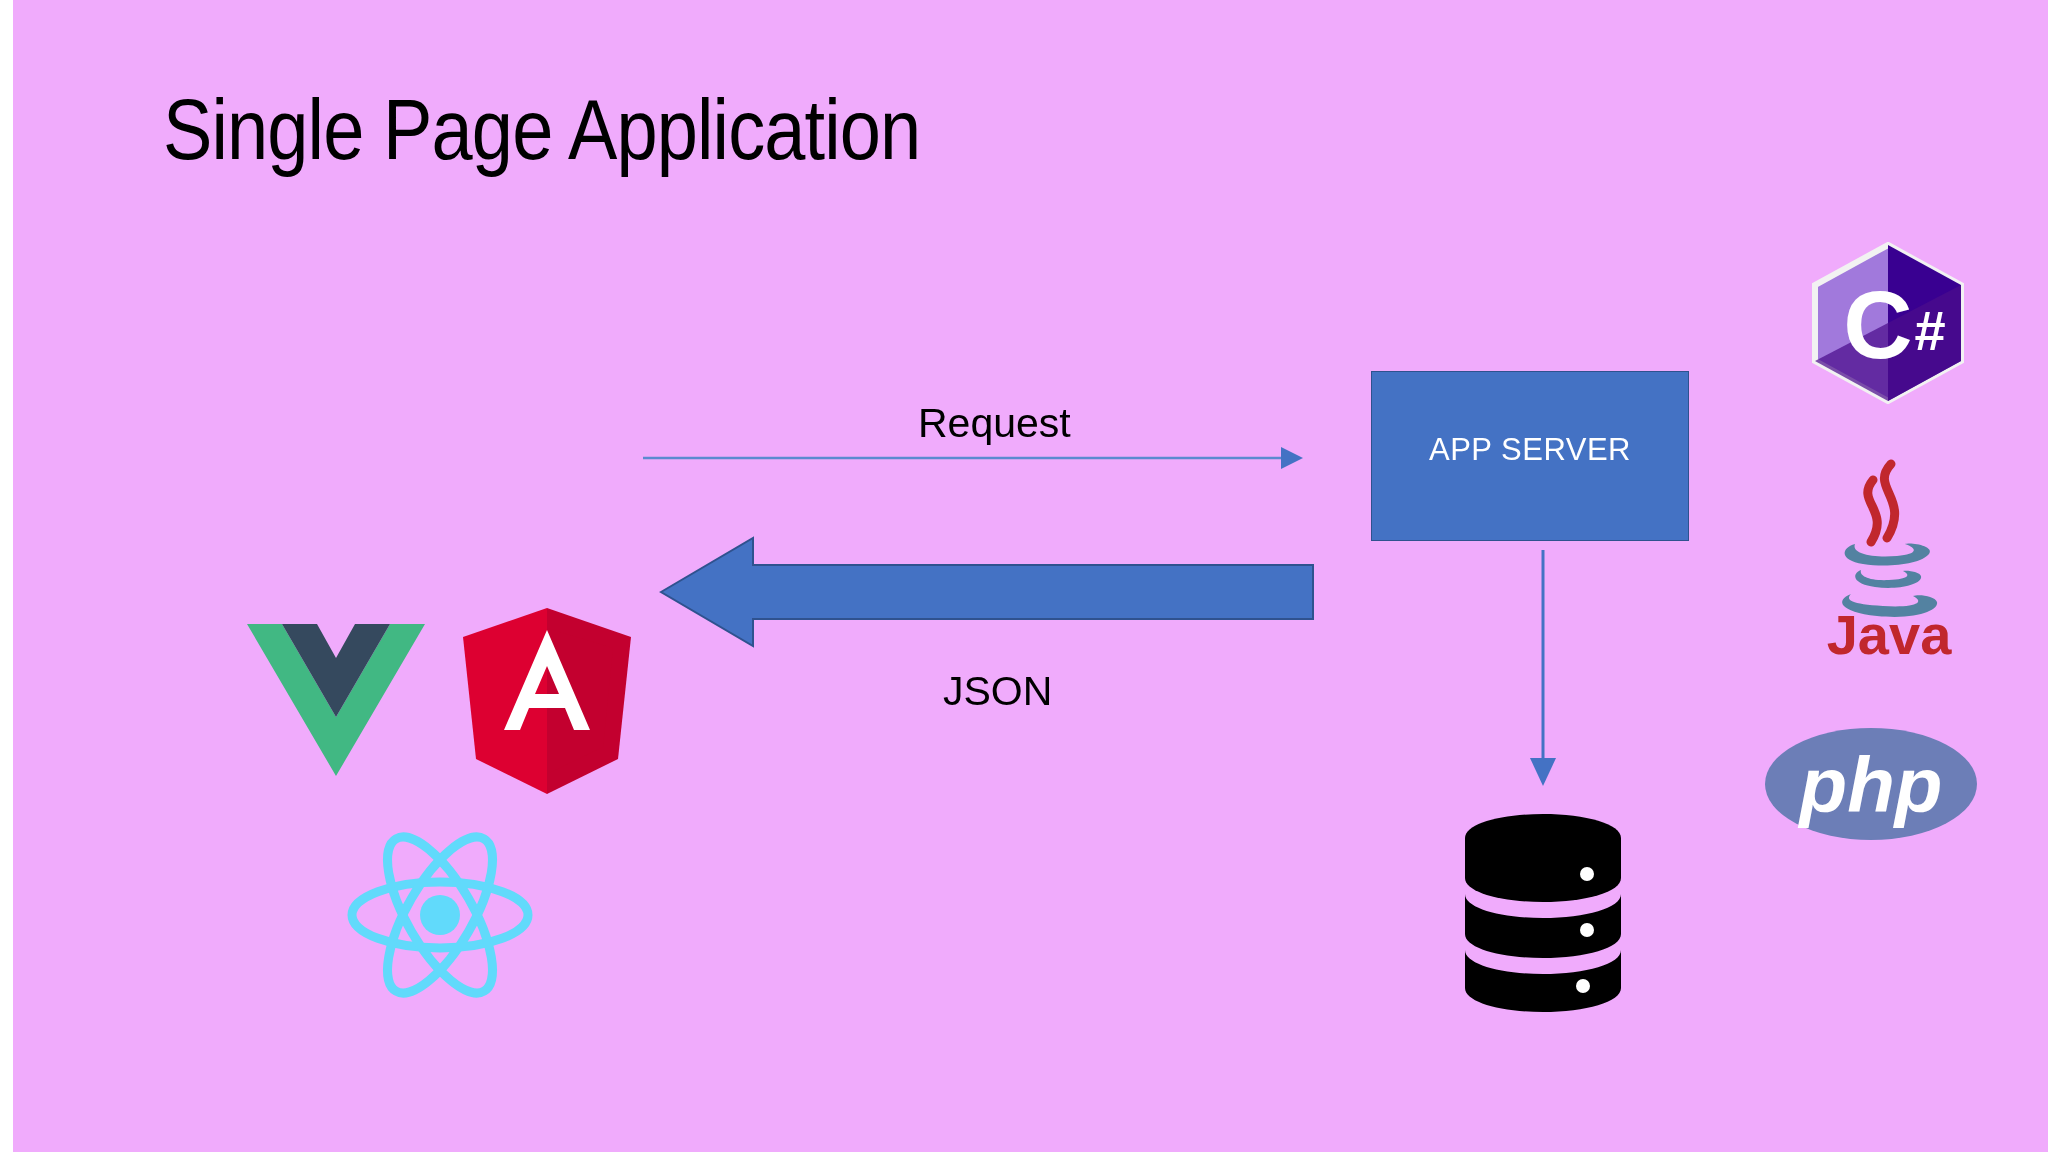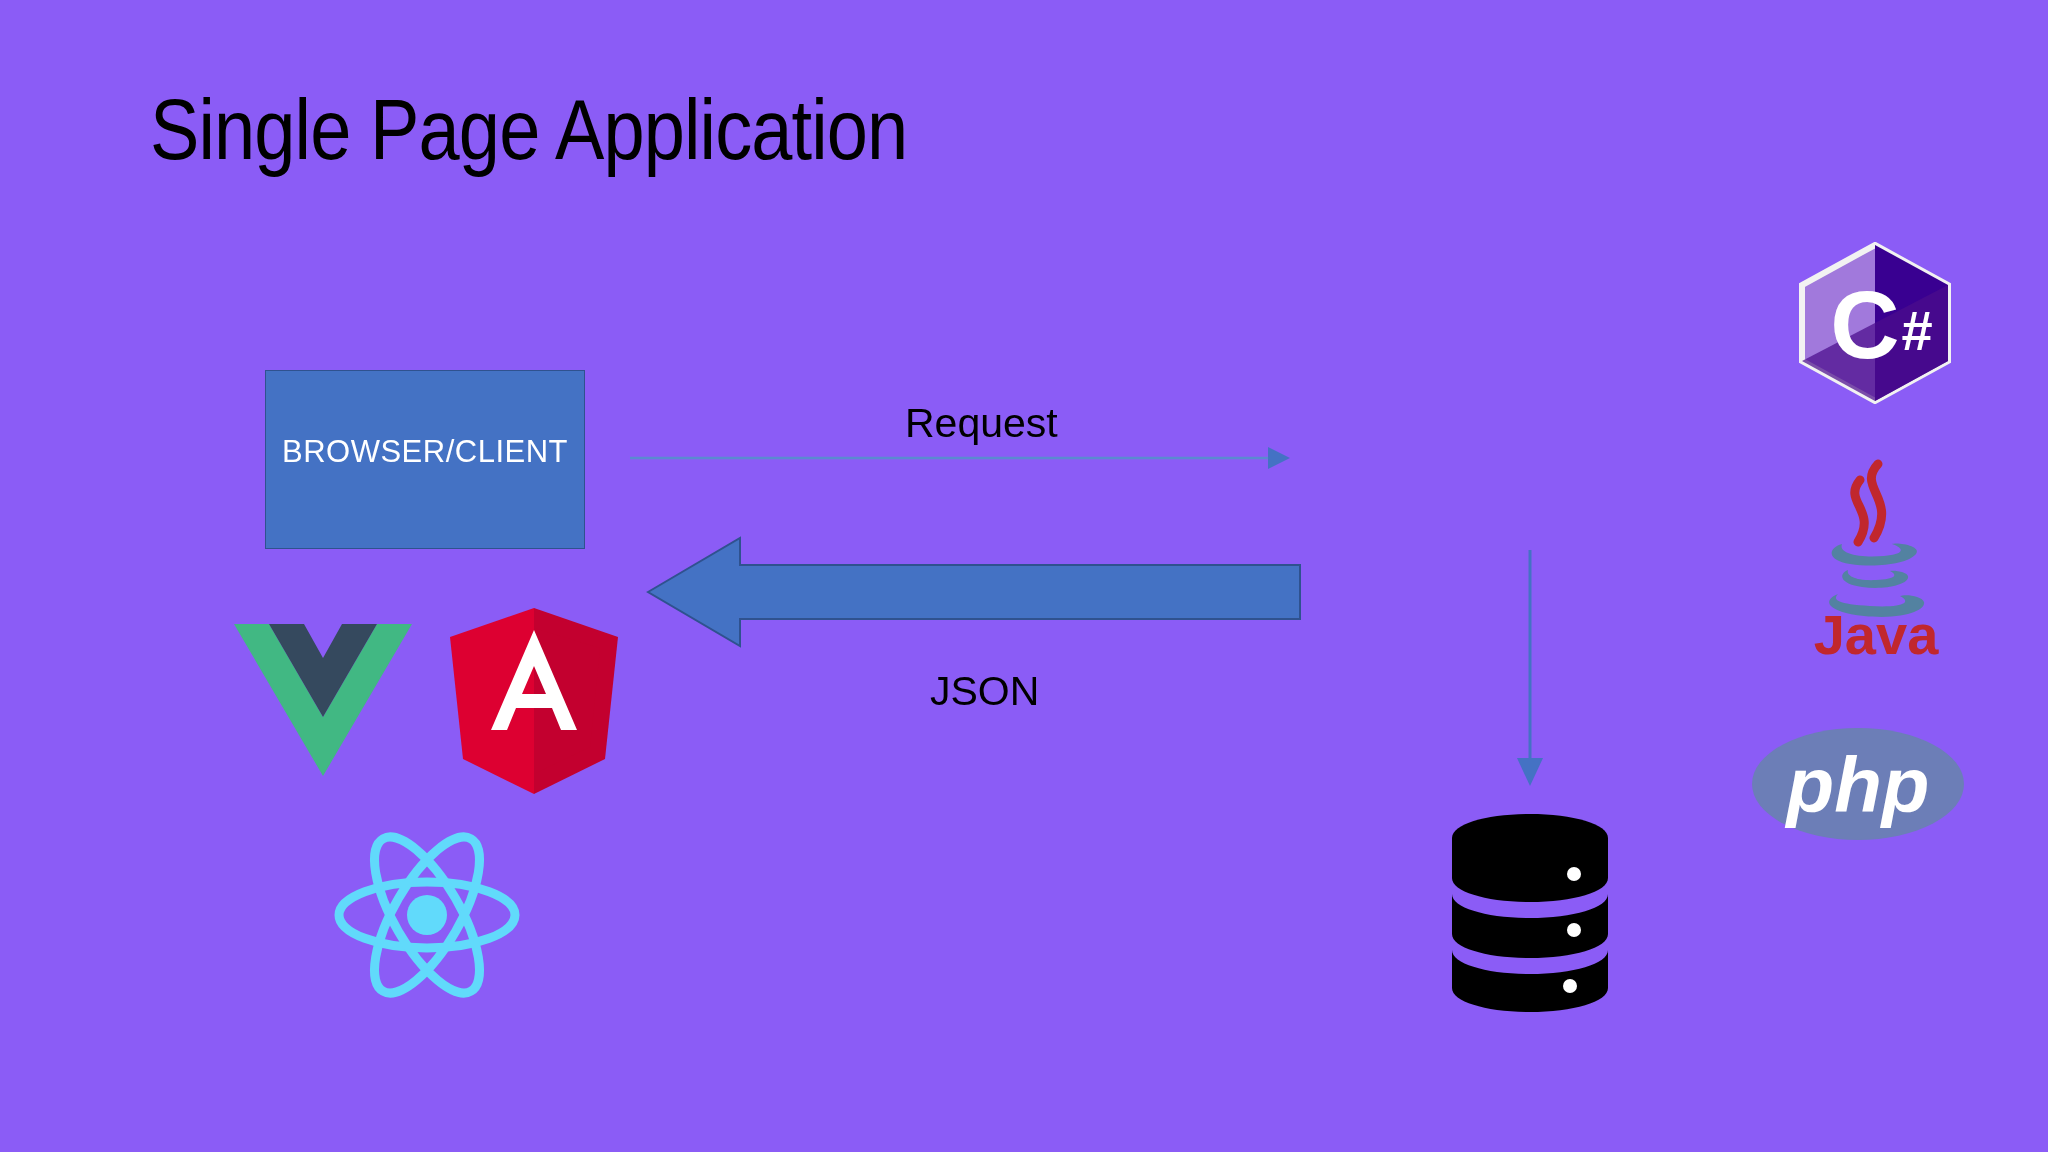--- a/index.html
+++ b/index.html
@@ -1,19 +1,19 @@
 <!DOCTYPE html>
 <html><head>
 <meta charset="utf-8">
 <style>
   html,body{margin:0;padding:0;background:#ffffff;}
   body{width:2048px;height:1152px;position:relative;overflow:hidden;
        font-family:"Liberation Sans","DejaVu Sans",sans-serif;}
 
-  .slide{position:absolute;inset:0;background:#8b5cf6;}
+  .slide{position:absolute;inset:0;background:#f0abfc;margin-left:13px;}
 
   
   .title{
     position:absolute;left:150px;top:84px;
     font-size:86px;line-height:1.05;
     font-family:"Liberation Sans Narrow","Liberation Sans",sans-serif;
     font-weight:400;color:#000000;letter-spacing:-1px;
     transform:scaleX(0.86);transform-origin:left top;
     white-space:nowrap;
   }
@@ -56,24 +56,24 @@
   #php-logo{left:1750px;top:724px;width:216px;height:120px;}
   #database-icon{left:1452px;top:812px;width:156px;height:202px;}
 </style>
 </head>
 <body>
 
 <div class="slide">
 
   <div class="title">Single Page Application</div>
 
-  <div class="node-box" id="browser-box">
-    <span class="node-label">BROWSER/CLIENT</span>
+
+  <div class="node-box" id="appserver-box">
+    <span class="node-label">APP SERVER</span>
   </div>
-
 
   <div class="flow-label" id="request-label">Request</div>
   <svg class="arrow-svg" id="request-arrow" viewBox="0 0 660 46">
     <line x1="0" y1="23" x2="638" y2="23" stroke="#5B8AD0" stroke-width="2.5"></line>
     <polygon points="638,12 660,23 638,34" fill="#4472C4"></polygon>
   </svg>
 
   <svg class="arrow-svg" id="json-arrow" viewBox="0 0 660 120">
     <polygon points="8,60 100,6 100,33 660,33 660,87 100,87 100,114" fill="#4472C4" stroke="#2F528F" stroke-width="2"></polygon>
   </svg>

